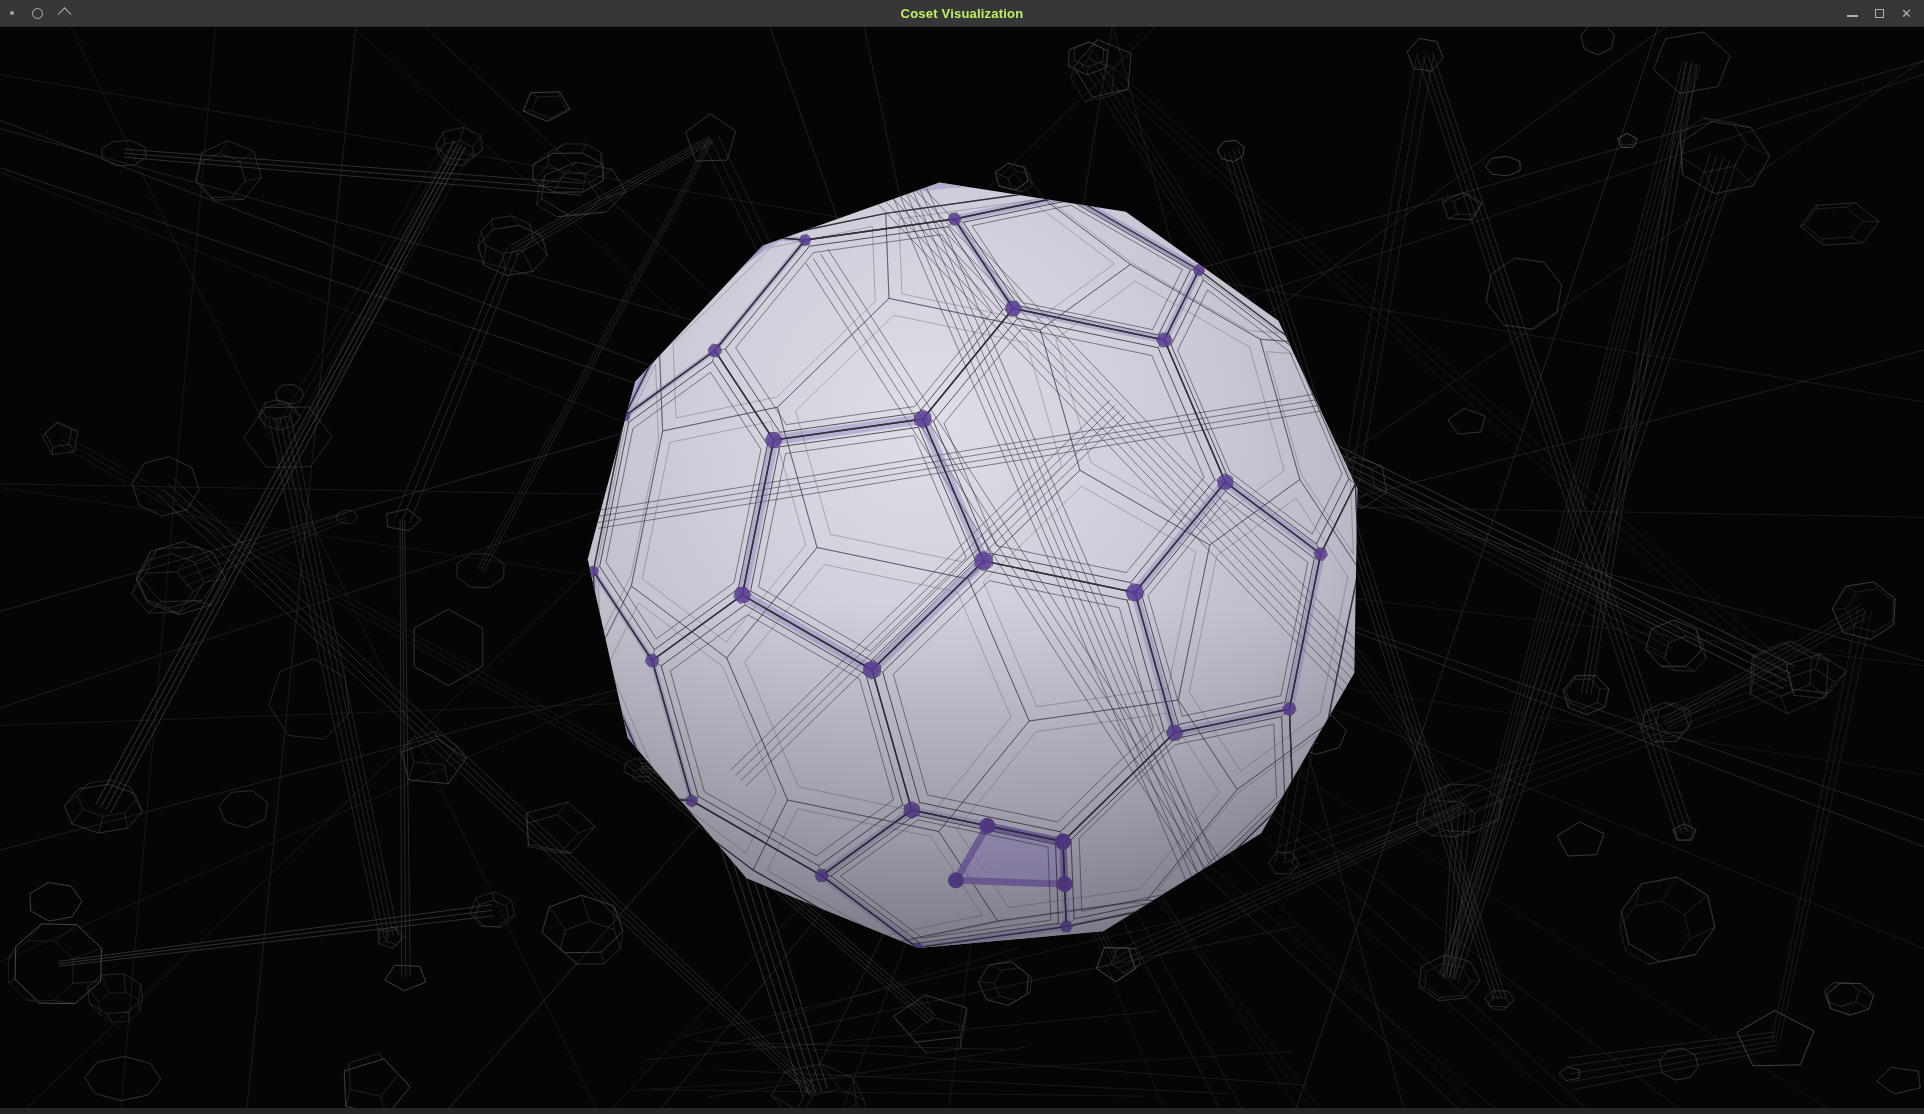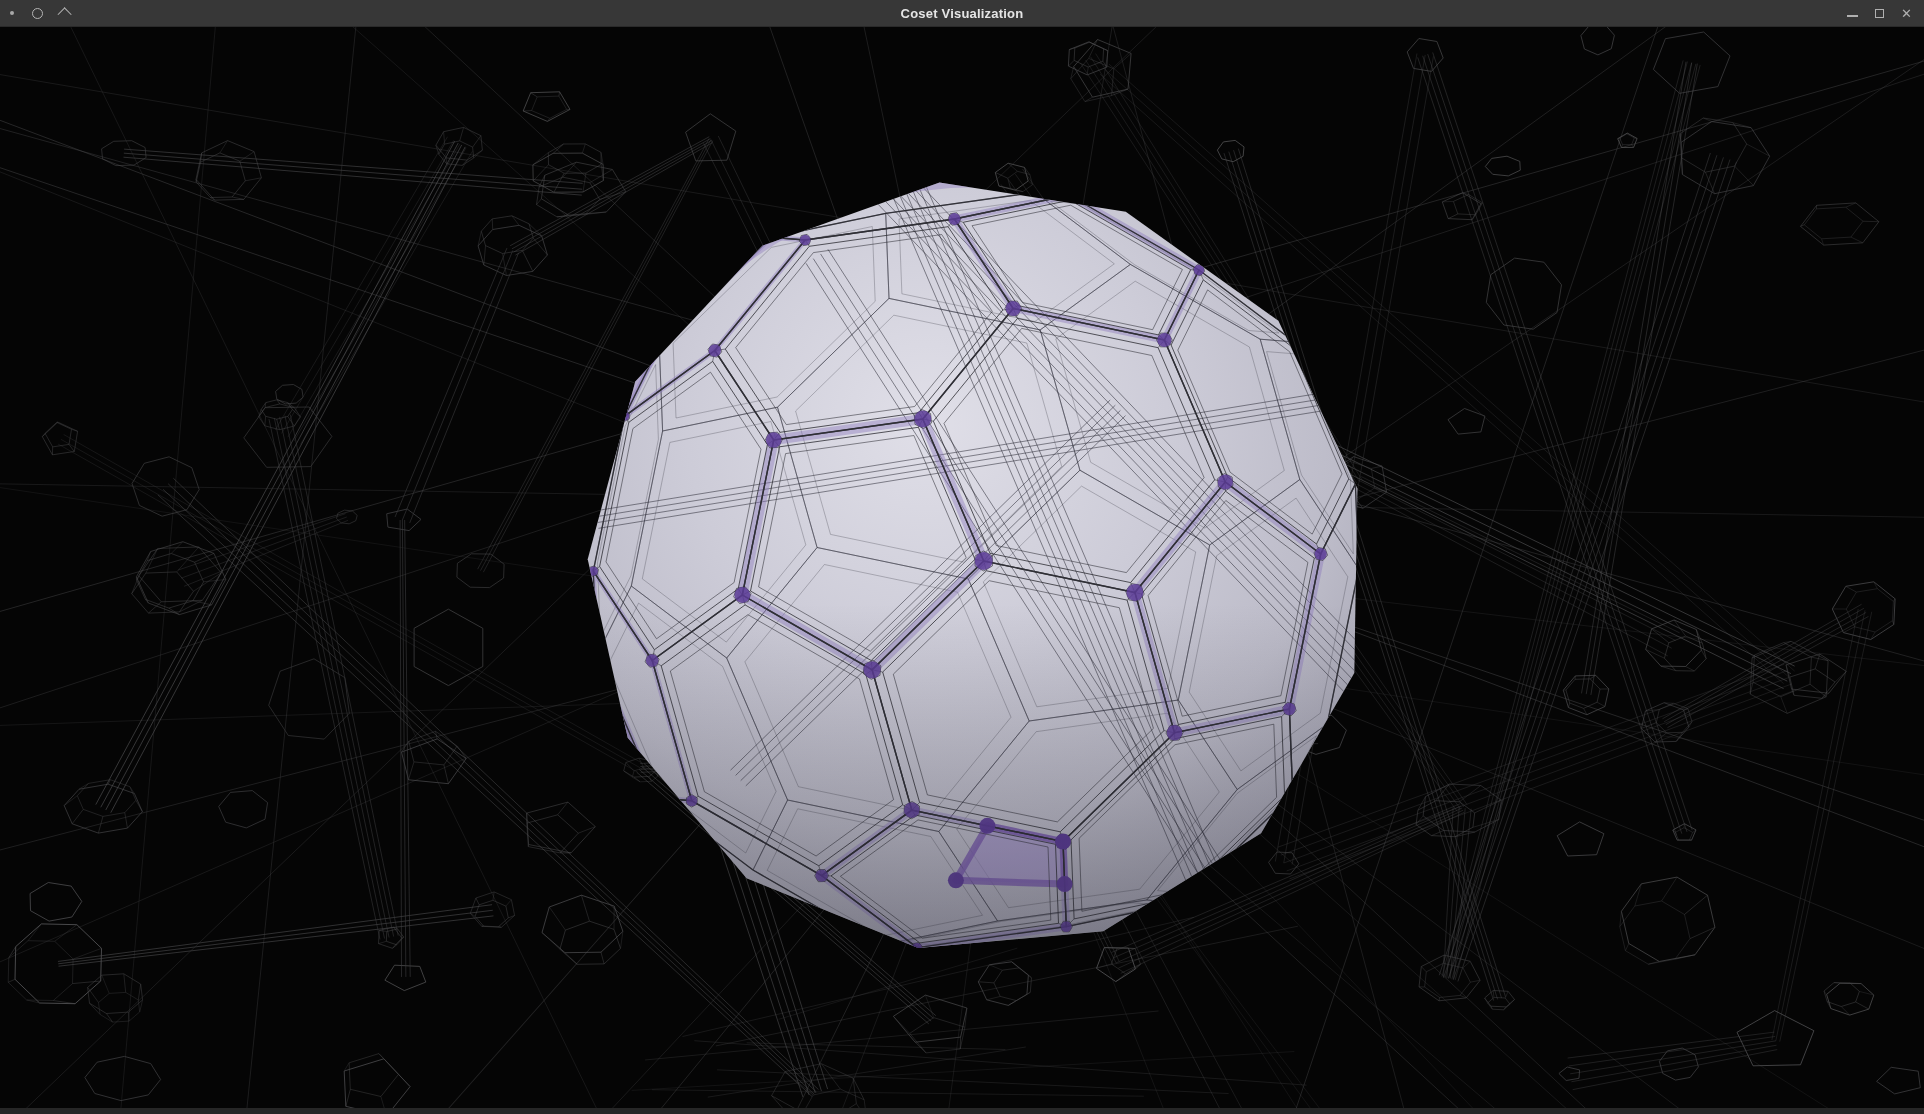--- a/index.html
+++ b/index.html
@@ -1,21 +1,21 @@
 <!DOCTYPE html>
 <html><head>
 <meta charset="utf-8">
 <style>
   html,body{margin:0;padding:0;background:#000;width:1924px;height:1114px;overflow:hidden;
             font-family:"Liberation Sans","DejaVu Sans",sans-serif;}
   .window{width:1924px;height:1114px;display:flex;flex-direction:column;background:#050505;}
   
   .titlebar{height:27px;flex:0 0 27px;background:#373737;position:relative;
             display:flex;align-items:center;justify-content:center;border-bottom:1px solid #2a2a2a;box-sizing:border-box;}
-  .titlebar .title{color:#e5e5e5;font-size:13px;font-weight:bold;letter-spacing:.2px;}
+  .titlebar .title{color:#bef264;font-size:13px;font-weight:bold;letter-spacing:.2px;}
   .tb-left{position:absolute;left:10px;top:0;height:100%;display:flex;align-items:center;gap:18px;}
   .tb-right{position:absolute;right:12px;top:0;height:100%;display:flex;align-items:center;gap:17px;}
   .ico{display:inline-block;color:#b5b5b5;}
   .ico-dot{width:4px;height:4px;border-radius:50%;background:#a8a8a8;}
   .ico-circle{width:11px;height:11px;border:1.6px solid #b5b5b5;border-radius:50%;box-sizing:border-box;}
   .ico-chev{width:9px;height:9px;border-left:1.8px solid #b5b5b5;border-top:1.8px solid #b5b5b5;
             transform:rotate(45deg) translateY(2px);}
   .ico-min{width:11px;height:2px;background:#b0b0b0;margin-top:6px;}
   .ico-max{width:9px;height:9px;border:1.6px solid #b0b0b0;box-sizing:border-box;}
   .ico-close{font-size:13px;line-height:13px;color:#b0b0b0;font-weight:bold;}

